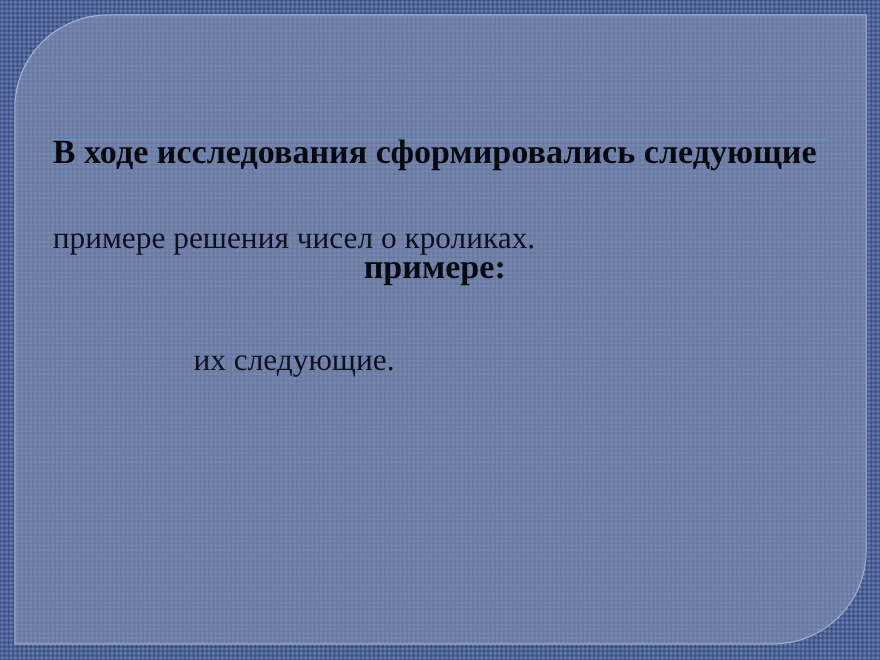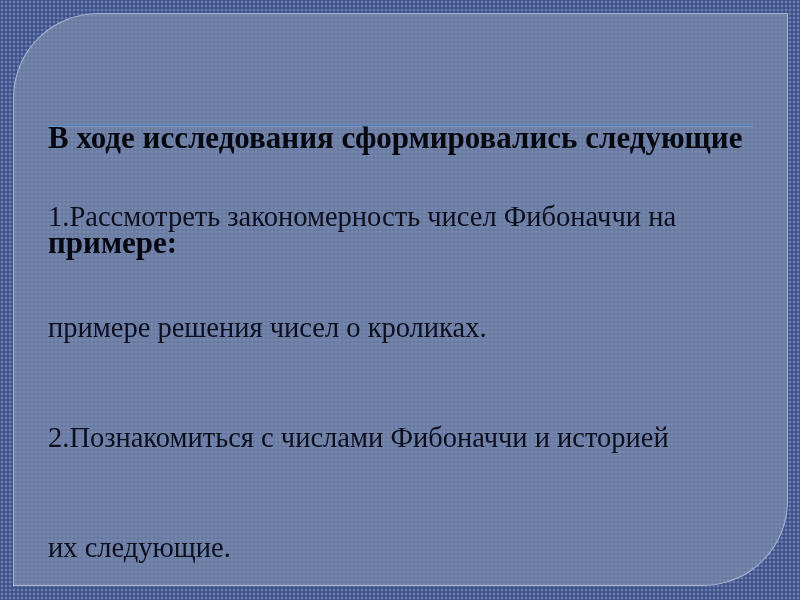--- a/index.html
+++ b/index.html
@@ -29,20 +29,21 @@
     box-sizing: border-box;
     background-color: #6e7fa7;
     background-image:
       radial-gradient(rgba(255,255,255,0.07) 1px, rgba(0,0,0,0) 1.3px),
       radial-gradient(rgba(10,20,60,0.06) 1px, rgba(0,0,0,0) 1.3px);
     background-size: 4px 4px, 4px 4px;
     background-position: 0 0, 2px 2px;
     border: 1px solid rgba(213,224,246,0.55);
     border-radius: 85px 0 85px 0;
     box-shadow: inset 0 0 0 1px rgba(255,255,255,0.05);
+    text-align: center;
   }
   .title {
     position: absolute;
     left: 34px;
     top: 36px;
     font-size: 31px;
     font-weight: bold;
     line-height: 35px;
     color: #06080f;
     white-space: pre;
@@ -74,23 +75,21 @@
   <div class="panel">
 
     <div class="title">
       <div class="line">В ходе исследования сформировались следующие</div>
       <div class="line">примере:</div>
     </div>
 
     <div class="divider"></div>
 
     <div class="tasks">
-      <div class="line">1.Рассмотреть закономерность чисел Фибоначчи на</div>
       <div class="line">примере решения чисел о кроликах.</div>
-      <div class="line">2.Познакомиться с числами Фибоначчи и историей</div>
       <div class="line">их следующие.</div>
       
       
       
       
       
       
     </div>
 
   </div>

